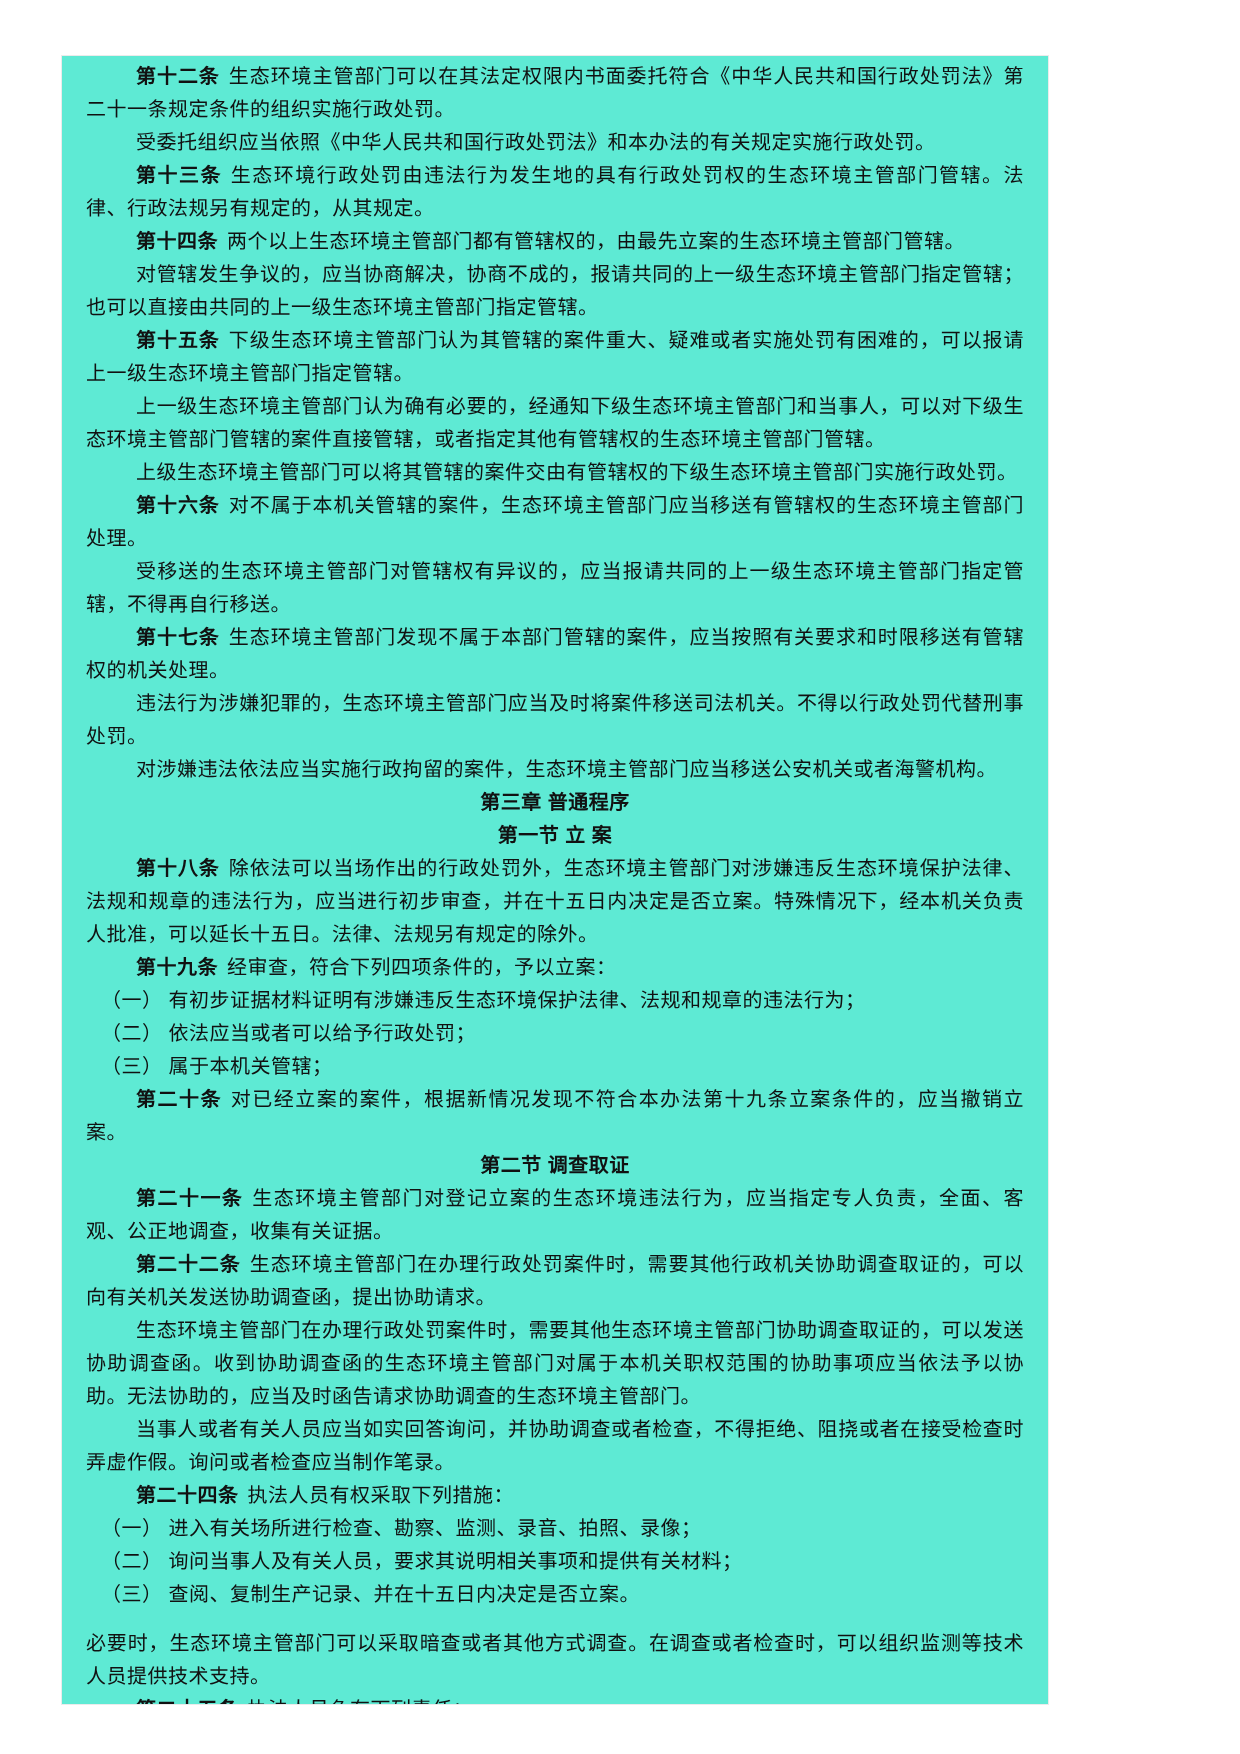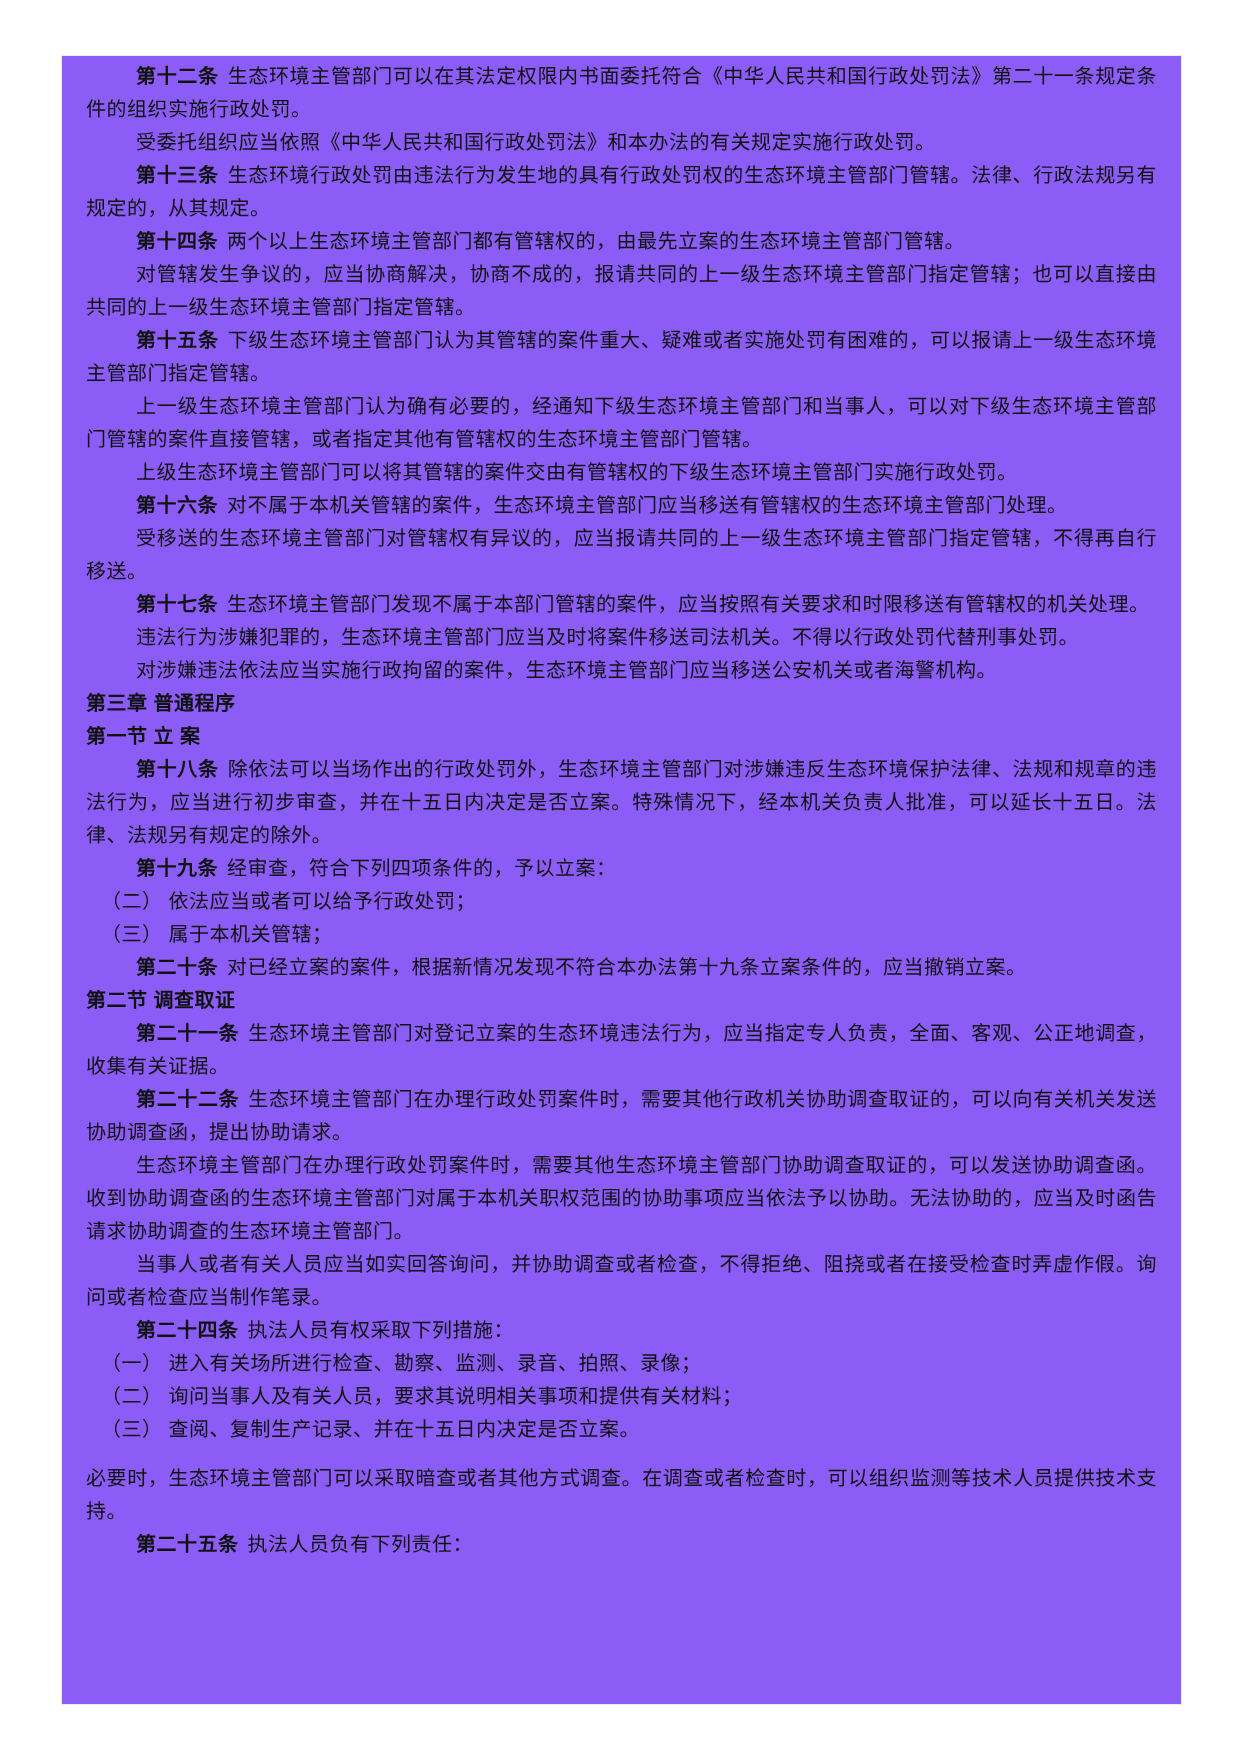--- a/index.html
+++ b/index.html
@@ -8,46 +8,47 @@
     background: #ffffff;
     width: 1240px;
     height: 1754px;
     font-family: "Liberation Sans", "DejaVu Sans", sans-serif;
     color: #111111;
   }
   .doc-frame {
     position: absolute;
     left: 61px;
     top: 55px;
-    width: 1121px;
+    width: 988px;
     height: 1650px;
     box-sizing: border-box;
     border: 1px solid #ebebeb;
     padding: 4px 24px 8px 24px;
     overflow: hidden;
-    background: #8b5cf6;
+    background: #5eead4;
   }
   .doc-frame p {
     margin: 0;
     font-size: 20px;
     line-height: 33px;
     text-align: justify;
     letter-spacing: 0.5px;
   }
   p.article, p.plain {
     text-indent: 50px;
   }
   p.item {
     padding-left: 15px;
   }
   p.flush {
     text-indent: 0;
     margin-top: 16px;
   }
   p.chapter, p.section {
+    text-align: center;
     font-weight: bold;
     text-indent: 0;
   }
   .num {
     font-weight: bold;
     margin-right: 9px;
   }
 </style>
 </head>
 <body>
@@ -63,20 +64,21 @@
     <p class="plain">上级生态环境主管部门可以将其管辖的案件交由有管辖权的下级生态环境主管部门实施行政处罚。</p>
     <p class="article"><span class="num">第十六条</span><span>对不属于本机关管辖的案件，生态环境主管部门应当移送有管辖权的生态环境主管部门处理。</span></p>
     <p class="plain">受移送的生态环境主管部门对管辖权有异议的，应当报请共同的上一级生态环境主管部门指定管辖，不得再自行移送。</p>
     <p class="article"><span class="num">第十七条</span><span>生态环境主管部门发现不属于本部门管辖的案件，应当按照有关要求和时限移送有管辖权的机关处理。</span></p>
     <p class="plain">违法行为涉嫌犯罪的，生态环境主管部门应当及时将案件移送司法机关。不得以行政处罚代替刑事处罚。</p>
     <p class="plain">对涉嫌违法依法应当实施行政拘留的案件，生态环境主管部门应当移送公安机关或者海警机构。</p>
     <p class="chapter">第三章 普通程序</p>
     <p class="section">第一节 立 案</p>
     <p class="article"><span class="num">第十八条</span><span>除依法可以当场作出的行政处罚外，生态环境主管部门对涉嫌违反生态环境保护法律、法规和规章的违法行为，应当进行初步审查，并在十五日内决定是否立案。特殊情况下，经本机关负责人批准，可以延长十五日。法律、法规另有规定的除外。</span></p>
     <p class="article"><span class="num">第十九条</span><span>经审查，符合下列四项条件的，予以立案：</span></p>
+    <p class="item">（一） 有初步证据材料证明有涉嫌违反生态环境保护法律、法规和规章的违法行为；</p>
     <p class="item">（二） 依法应当或者可以给予行政处罚；</p>
     <p class="item">（三） 属于本机关管辖；</p>
     <p class="article"><span class="num">第二十条</span><span>对已经立案的案件，根据新情况发现不符合本办法第十九条立案条件的，应当撤销立案。</span></p>
     <p class="section">第二节 调查取证</p>
     <p class="article"><span class="num">第二十一条</span><span>生态环境主管部门对登记立案的生态环境违法行为，应当指定专人负责，全面、客观、公正地调查，收集有关证据。</span></p>
     <p class="article"><span class="num">第二十二条</span><span>生态环境主管部门在办理行政处罚案件时，需要其他行政机关协助调查取证的，可以向有关机关发送协助调查函，提出协助请求。</span></p>
     <p class="plain">生态环境主管部门在办理行政处罚案件时，需要其他生态环境主管部门协助调查取证的，可以发送协助调查函。收到协助调查函的生态环境主管部门对属于本机关职权范围的协助事项应当依法予以协助。无法协助的，应当及时函告请求协助调查的生态环境主管部门。</p>
     <p class="plain">当事人或者有关人员应当如实回答询问，并协助调查或者检查，不得拒绝、阻挠或者在接受检查时弄虚作假。询问或者检查应当制作笔录。</p>
     <p class="article"><span class="num">第二十四条</span><span>执法人员有权采取下列措施：</span></p>
     <p class="item">（一） 进入有关场所进行检查、勘察、监测、录音、拍照、录像；</p>

